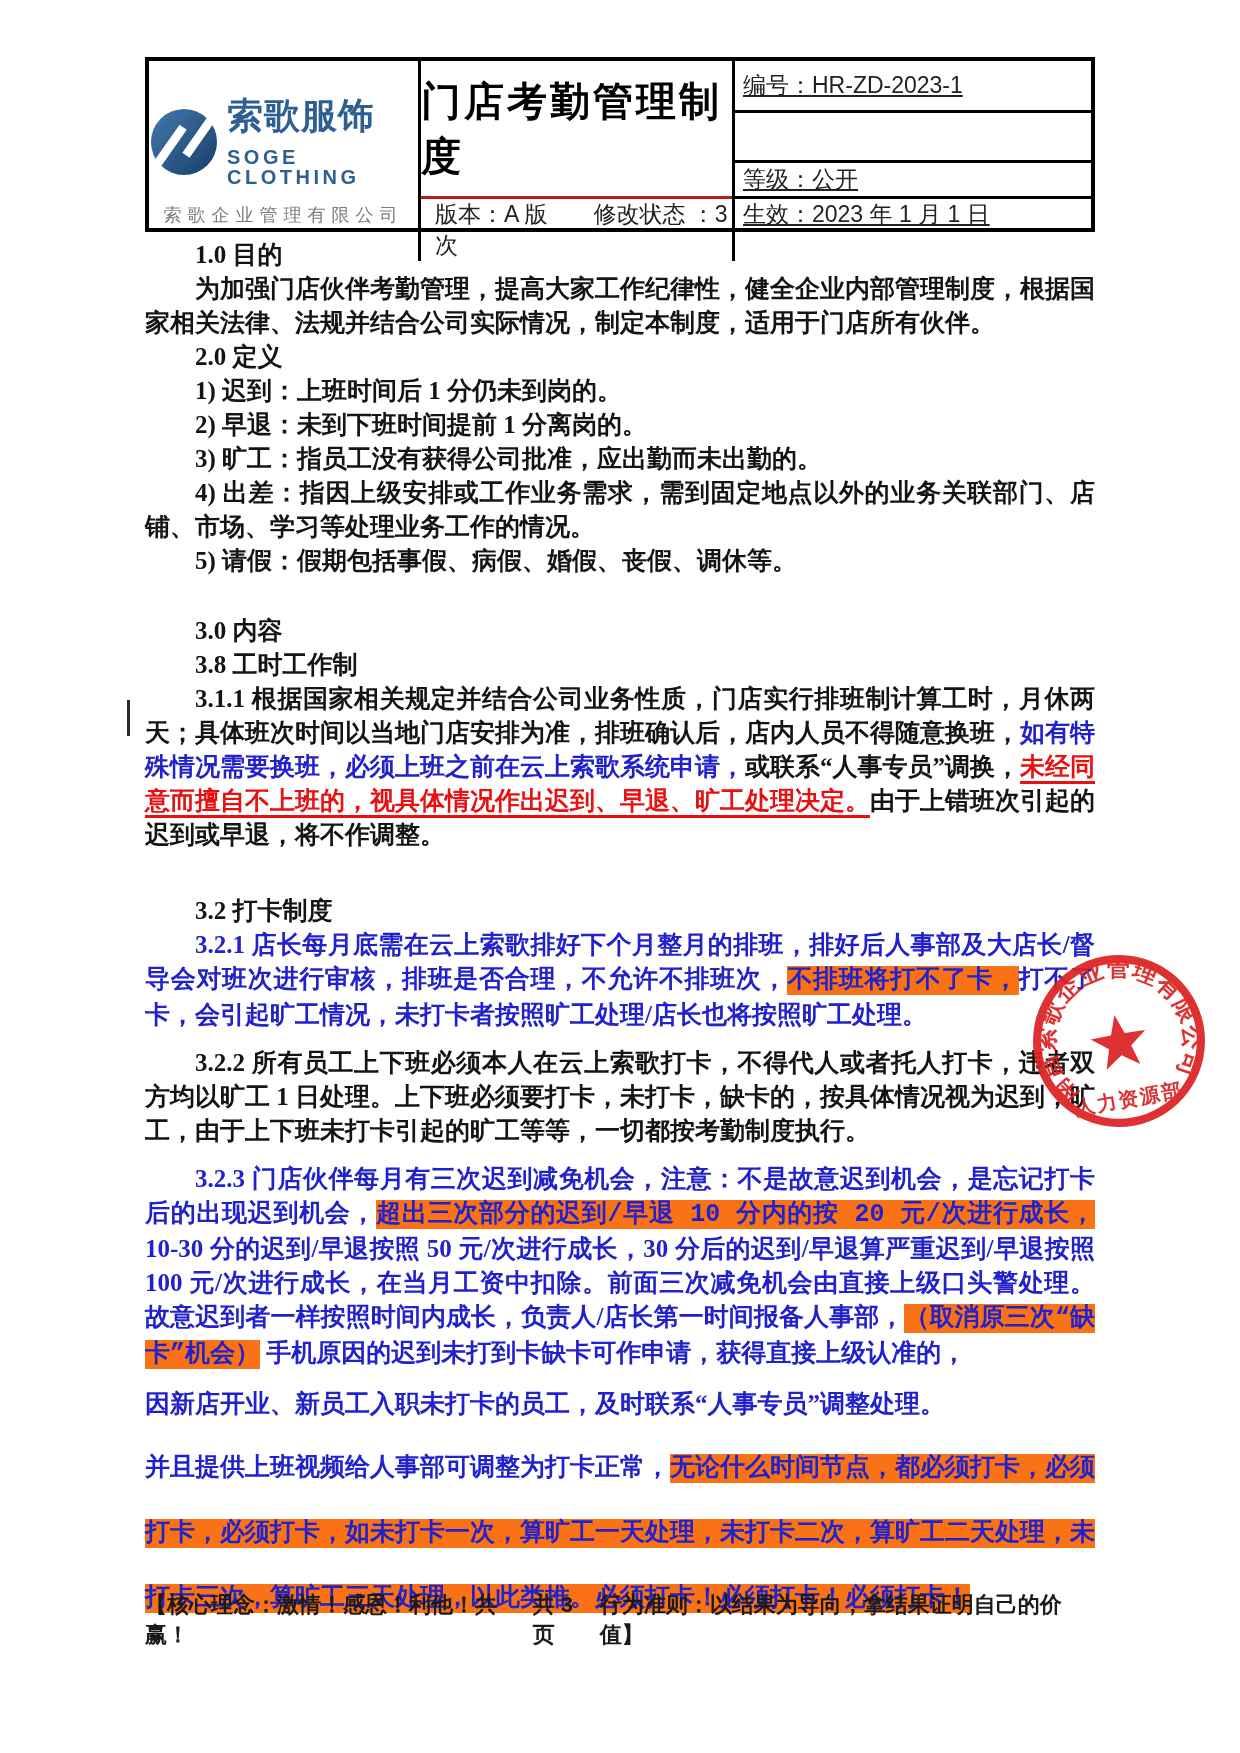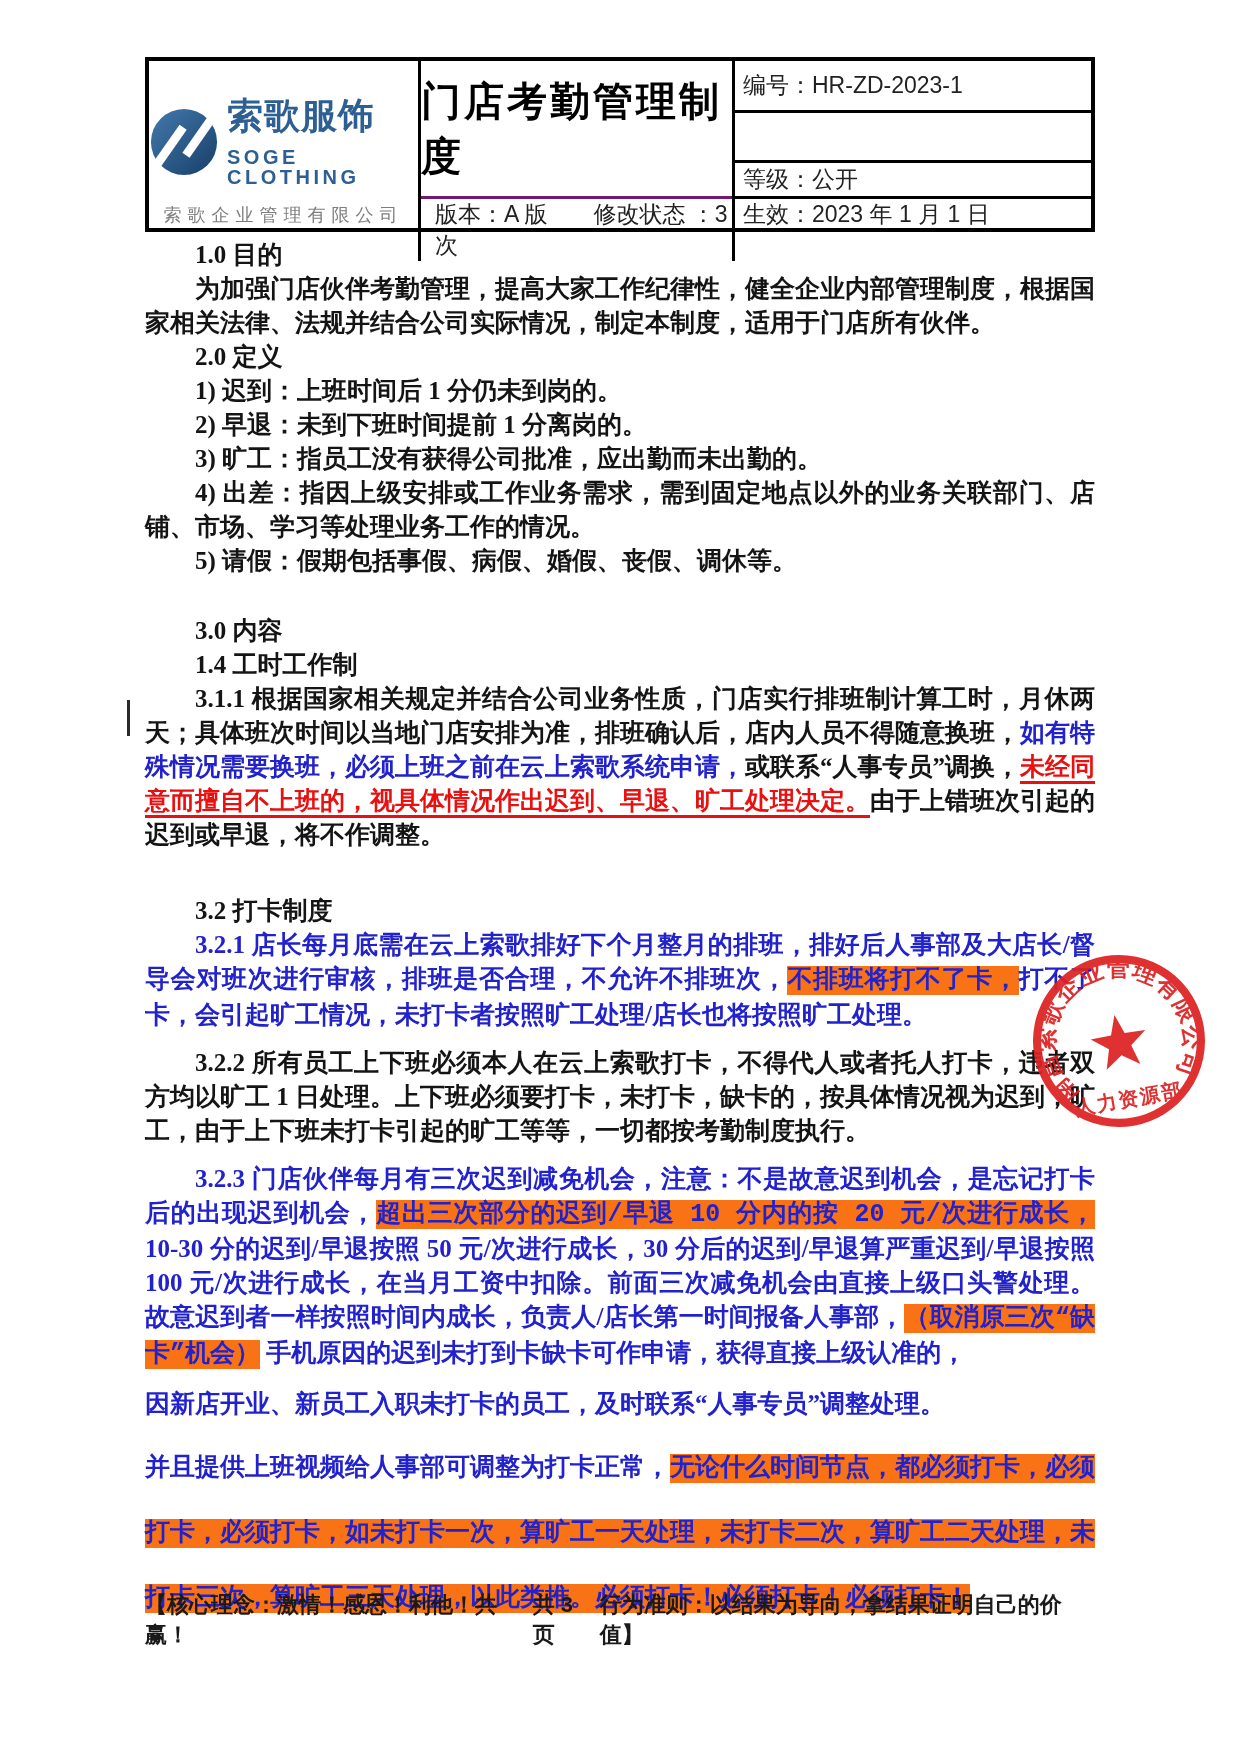--- a/index.html
+++ b/index.html
@@ -15,25 +15,25 @@
              align-items:center;justify-content:center;padding-top:2px;}
   .logo-row{display:flex;align-items:center;gap:8px;justify-content:center;}
   .logo-mark{width:70px;height:70px;flex:0 0 auto;}
   .logo-text{display:flex;flex-direction:column;line-height:1;}
   .brand-cn{font-size:36px;font-weight:700;color:#2d5f93;letter-spacing:1px;}
   .brand-en{font-size:20px;font-weight:700;color:#2d5f93;letter-spacing:3.5px;margin-top:13px;}
   .company-name{font-size:18px;color:#7d7d7d;letter-spacing:6px;margin-top:16px;}
   .title-cell{border-right:3px solid #000;display:grid;grid-template-rows:135px 1fr;}
   .doc-title{display:flex;align-items:center;justify-content:center;
              font-size:40px;font-weight:700;letter-spacing:3px;color:#000;}
-  .version-row{border-top:3px solid #701a75;display:flex;align-items:center;
+  .version-row{border-top:3px solid #b91c1c;display:flex;align-items:center;
                padding-left:14px;font-size:23px;color:#222;}
   .meta-cell{display:grid;grid-template-rows:49px 50px 36px 1fr;}
   .meta-row{display:flex;align-items:center;padding:2px 6px 2px 8px;font-size:23px;
-            color:#222;box-sizing:border-box;overflow:hidden;}
+            color:#222;box-sizing:border-box;overflow:hidden;text-decoration:underline;}
   .meta-row + .meta-row{border-top:3px solid #000;}
   .meta-row.wrap{align-items:flex-start;line-height:27px;flex-wrap:wrap;}
 
   
   .doc-body{position:absolute;left:145px;top:238px;width:950px;
             font-family:"Liberation Serif","DejaVu Serif",serif;}
   .para{font-size:25px;line-height:34px;font-weight:700;color:#141414;
         text-align:justify;}
   .para.indent{text-indent:2em;}
   .para.wide{line-height:63px;}
@@ -115,21 +115,21 @@
 <div class="doc-body">
     <div class="para indent"><span class="run c-black">1.0 目的</span></div>
     <div class="para indent"><span class="run c-black">为加强门店伙伴考勤管理，提高大家工作纪律性，健全企业内部管理制度，根据国家相关法律、法规并结合公司实际情况，制定本制度，适用于门店所有伙伴。</span></div>
     <div class="para indent"><span class="run c-black">2.0 定义</span></div>
     <div class="para indent"><span class="run c-black">1) 迟到：上班时间后 1 分仍未到岗的。</span></div>
     <div class="para indent"><span class="run c-black">2) 早退：未到下班时间提前 1 分离岗的。</span></div>
     <div class="para indent"><span class="run c-black">3) 旷工：指员工没有获得公司批准，应出勤而未出勤的。</span></div>
     <div class="para indent"><span class="run c-black">4) 出差：指因上级安排或工作业务需求，需到固定地点以外的业务关联部门、店铺、市场、学习等处理业务工作的情况。</span></div>
     <div class="para indent"><span class="run c-black">5) 请假：假期包括事假、病假、婚假、丧假、调休等。</span></div>
     <div class="para indent sp-blank"><span class="run c-black">3.0 内容</span></div>
-    <div class="para indent"><span class="run c-black">1.4 工时工作制</span></div>
+    <div class="para indent"><span class="run c-black">3.8 工时工作制</span></div>
     <div class="para indent"><span class="run c-black">3.1.1 根据国家相关规定并结合公司业务性质，门店实行排班制计算工时，月休两天；具体班次时间以当地门店安排为准，排班确认后，店内人员不得随意换班，</span><span class="run c-blue">如有特殊情况需要换班，必须上班之前在云上索歌系统申请，</span><span class="run c-black">或联系“人事专员”调换，</span><span class="run c-red ul">未经同意而擅自不上班的，视具体情况作出迟到、早退、旷工处理决定。</span><span class="run c-black">由于上错班次引起的迟到或早退，将不作调整。</span></div>
     <div class="para indent sp-section"><span class="run c-black">3.2 打卡制度</span></div>
     <div class="para indent"><span class="run c-blue">3.2.1 店长每月底需在云上索歌排好下个月整月的排班，排好后人事部及大店长/督导会对班次进行审核，排班是否合理，不允许不排班次，</span><span class="run c-blue hl">不排班将打不了卡，</span><span class="run c-blue">打不了卡，会引起旷工情况，未打卡者按照旷工处理/店长也将按照旷工处理。</span></div>
     <div class="para indent sp-small"><span class="run c-black">3.2.2 所有员工上下班必须本人在云上索歌打卡，不得代人或者托人打卡，违者双方均以旷工 1 日处理。上下班必须要打卡，未打卡，缺卡的，按具体情况视为迟到，旷工，由于上下班未打卡引起的旷工等等，一切都按考勤制度执行。</span></div>
     <div class="para indent sp-small"><span class="run c-blue">3.2.3 门店伙伴每月有三次迟到减免机会，注意：不是故意迟到机会，是忘记打卡后的出现迟到机会，</span><span class="run c-blue hl">超出三次部分的迟到/早退 10 分内的按 20 元/次进行成长，</span><span class="run c-blue">10-30 分的迟到/早退按照 50 元/次进行成长，30 分后的迟到/早退算严重迟到/早退按照 100 元/次进行成长，在当月工资中扣除。前面三次减免机会由直接上级口头警处理。故意迟到者一样按照时间内成长，负责人/店长第一时间报备人事部，</span><span class="run c-blue hl">（取消原三次“缺卡”机会）</span><span class="run c-blue"> 手机原因的迟到未打到卡缺卡可作申请，获得直接上级认准的，</span></div>
     <div class="para wide"><span class="run c-blue">因新店开业、新员工入职未打卡的员工，及时联系“人事专员”调整处理。</span></div>
     <div class="para wide"><span class="run c-blue">并且提供上班视频给人事部可调整为打卡正常，</span><span class="run c-blue hl">无论什么时间节点，都必须打卡，必须打卡，必须打卡，如未打卡一次，算旷工一天处理，未打卡二次，算旷工二天处理，未打卡三次，算旷工三天处理，以此类推。必须打卡！必须打卡！必须打卡！</span></div>
   </div>
 
 <svg class="stamp" viewBox="0 0 200 200">

